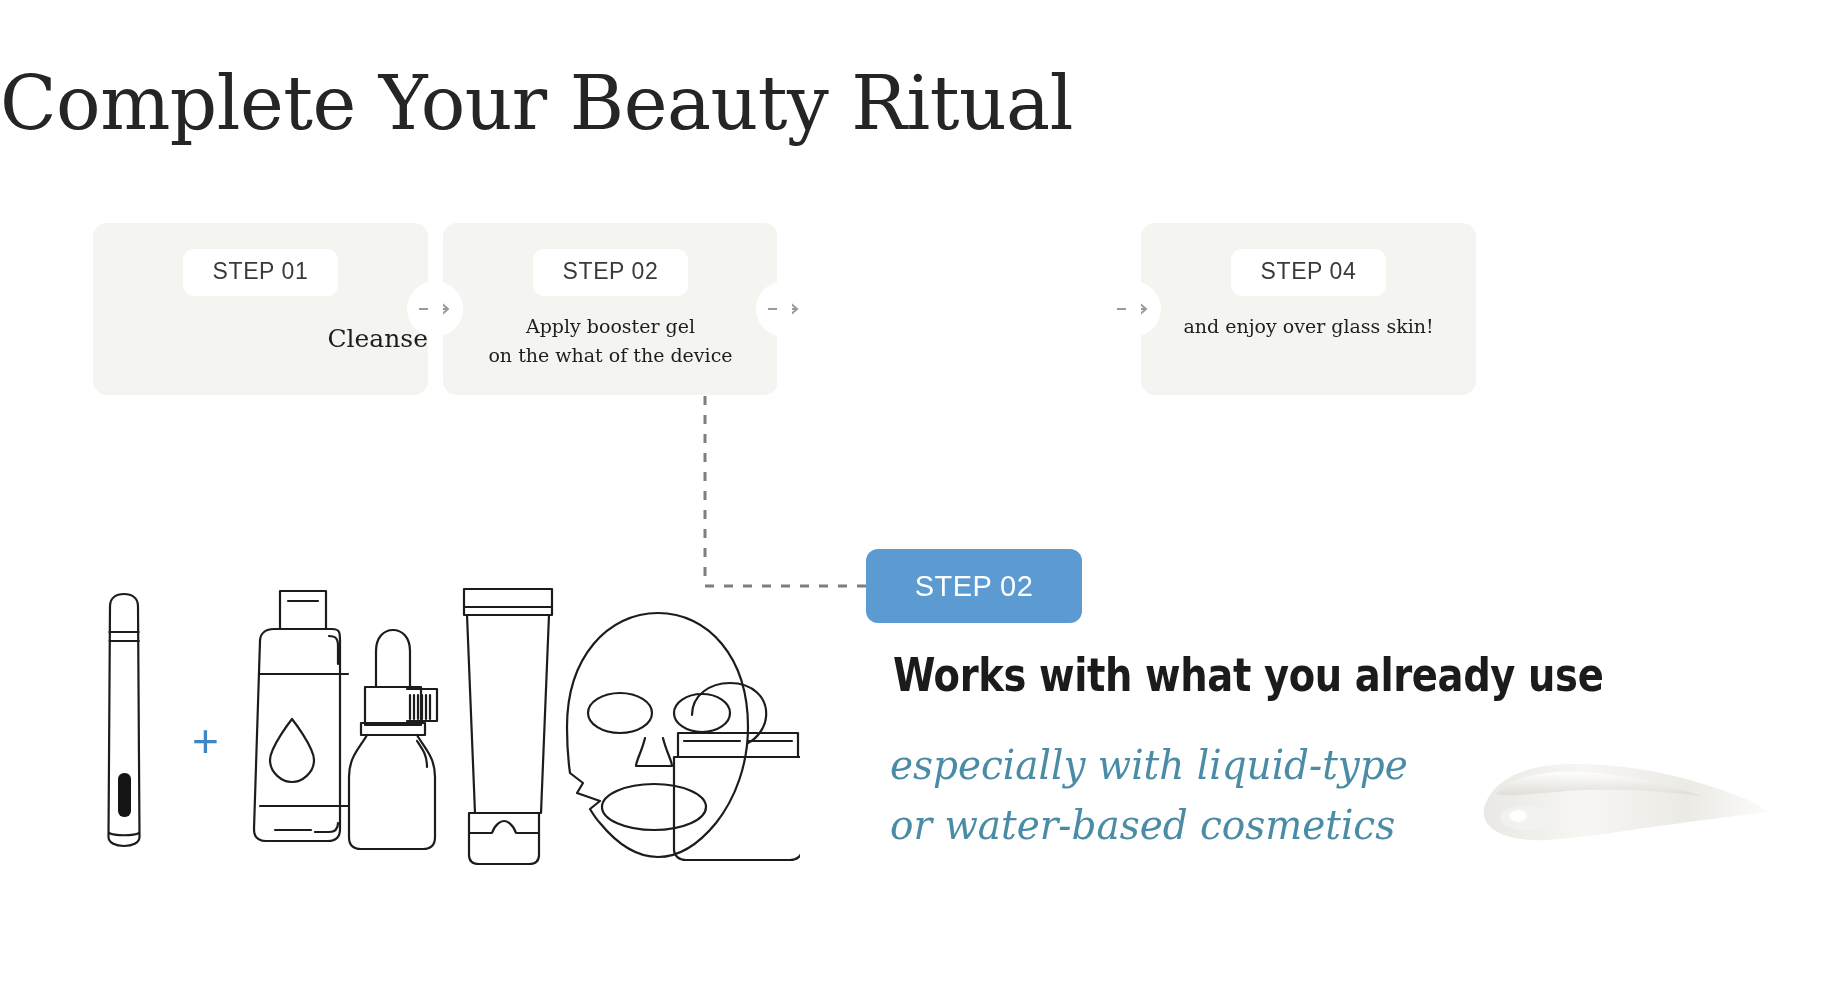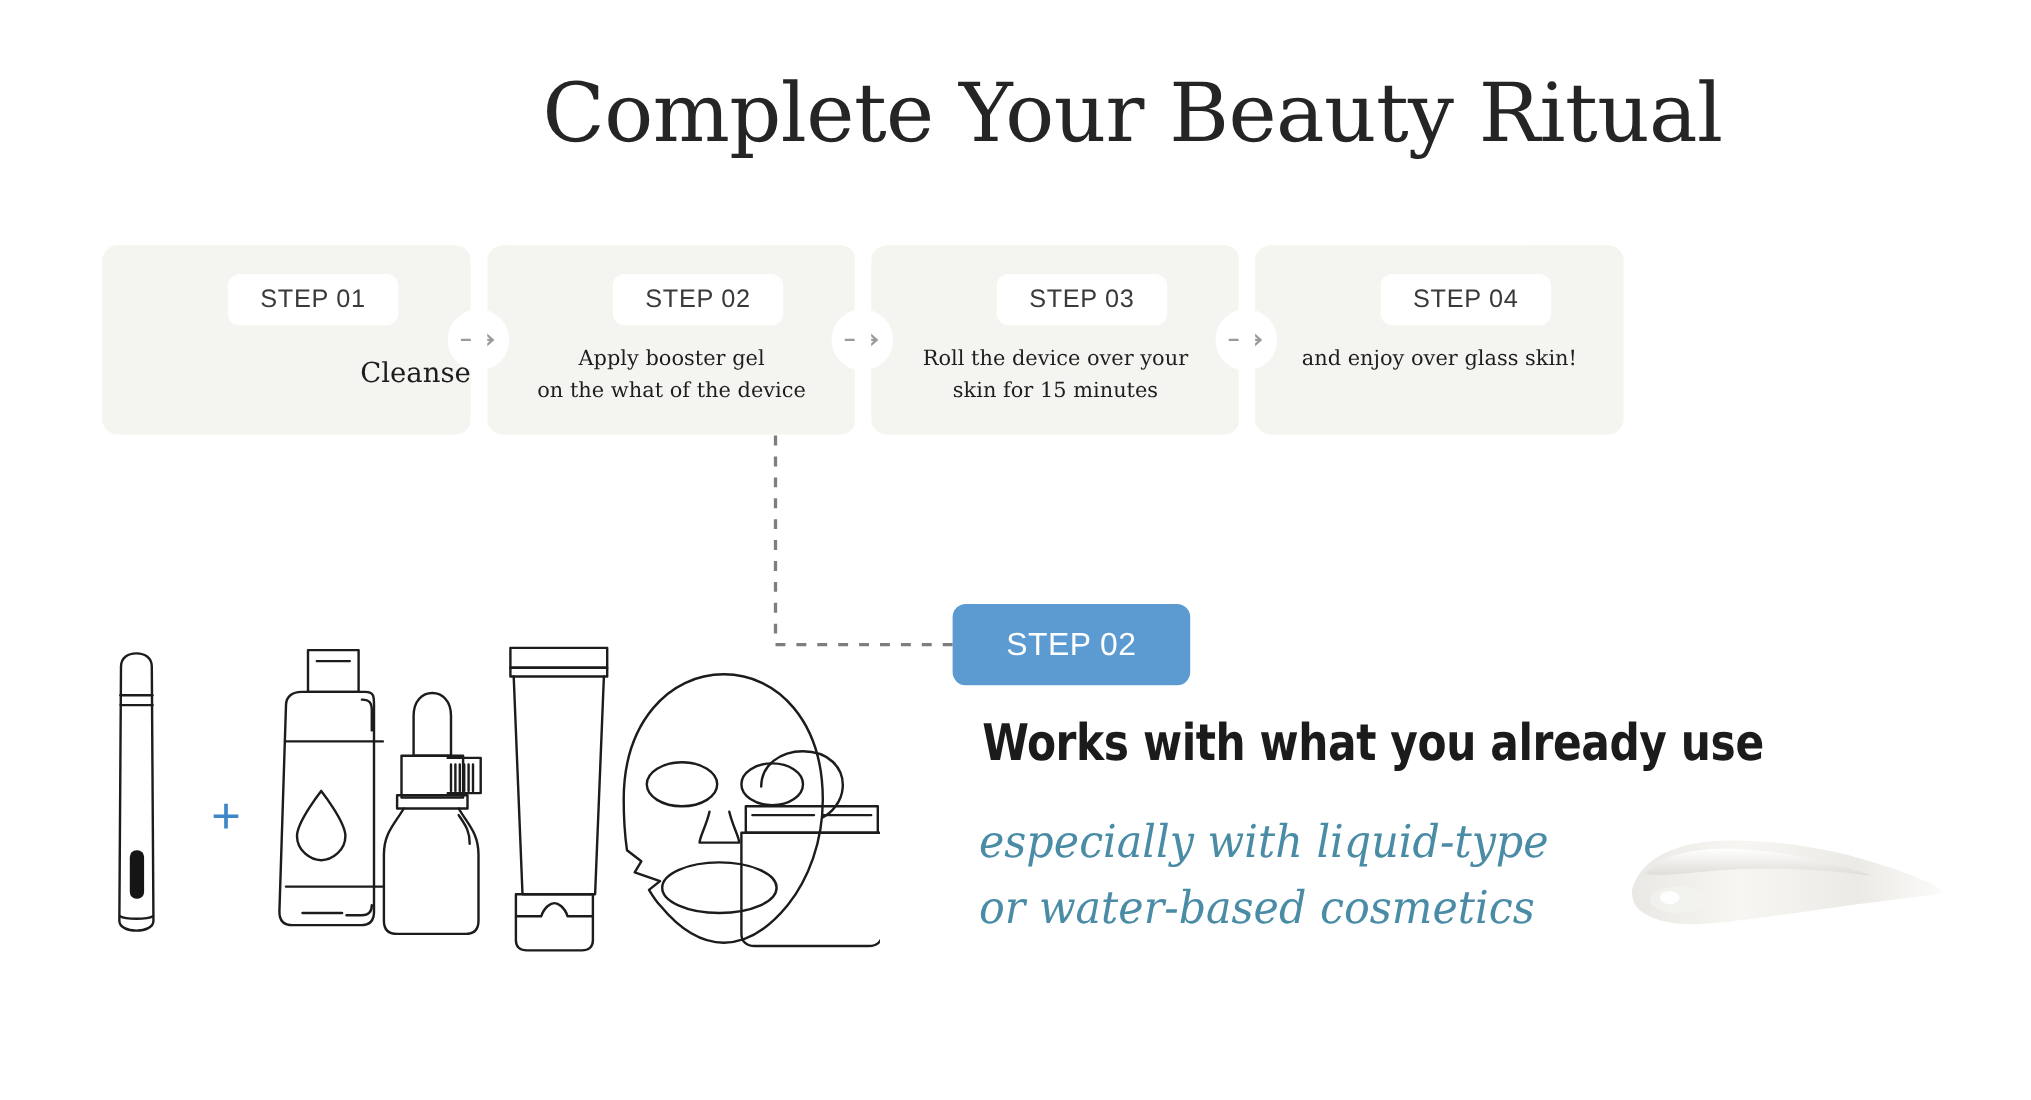--- a/index.html
+++ b/index.html
@@ -6,21 +6,21 @@
   body {
     width:1846px; height:1000px; background:#ffffff;
     font-family:"Liberation Sans", sans-serif;
     overflow:hidden; position:relative;
   }
   .page { position:absolute; inset:0; }
 
   
   .title {
     position:absolute; left:0; top:66px; width:1566px;
-    text-align:right;
+    text-align:left;
     font-family:"DejaVu Serif", serif;
     font-weight:400;
     font-size:74px;
     line-height:1.0;
     color:#252525;
     letter-spacing:-0.5px;
     white-space:nowrap;
   }
 
   
@@ -39,21 +39,20 @@
     position:absolute; left:50%; transform:translateX(-50%);
     top:26px;
     background:#ffffff;
     border-radius:11px;
     padding:9px 30px 11px 30px;
     font-family:"Liberation Sans", sans-serif;
     font-size:23px;
     letter-spacing:0.6px;
     color:#3a3a3a;
     white-space:nowrap;
-    margin-left:24px;
   }
   .card-text {
     position:absolute; left:0; right:0; top:89px;
     text-align:center;
     font-family:"DejaVu Serif", serif;
     font-size:19px;
     line-height:29px;
     color:#1d1d1d;
   }
   .card-text.single { top:101px; font-size:25px;text-align:right; }
@@ -141,27 +140,20 @@
     </div>
 
     <div class="card c2">
       <div class="badge">STEP 02</div>
       <div class="card-text">
         <div>Apply booster gel</div>
         <div>on the what of the device</div>
       </div>
     </div>
 
-    <div class="card c3">
-      <div class="badge">STEP 03</div>
-      <div class="card-text">
-        <div>Roll the device over your</div>
-        <div>skin for 15 minutes</div>
-      </div>
-    </div>
 
     <div class="card c4">
       <div class="badge">STEP 04</div>
       <div class="card-text">
         <div>and enjoy over glass skin!</div>
       </div>
     </div>
 
     <div class="arrow-circle a1">
       <svg width="34" height="18" viewBox="0 0 34 18">

